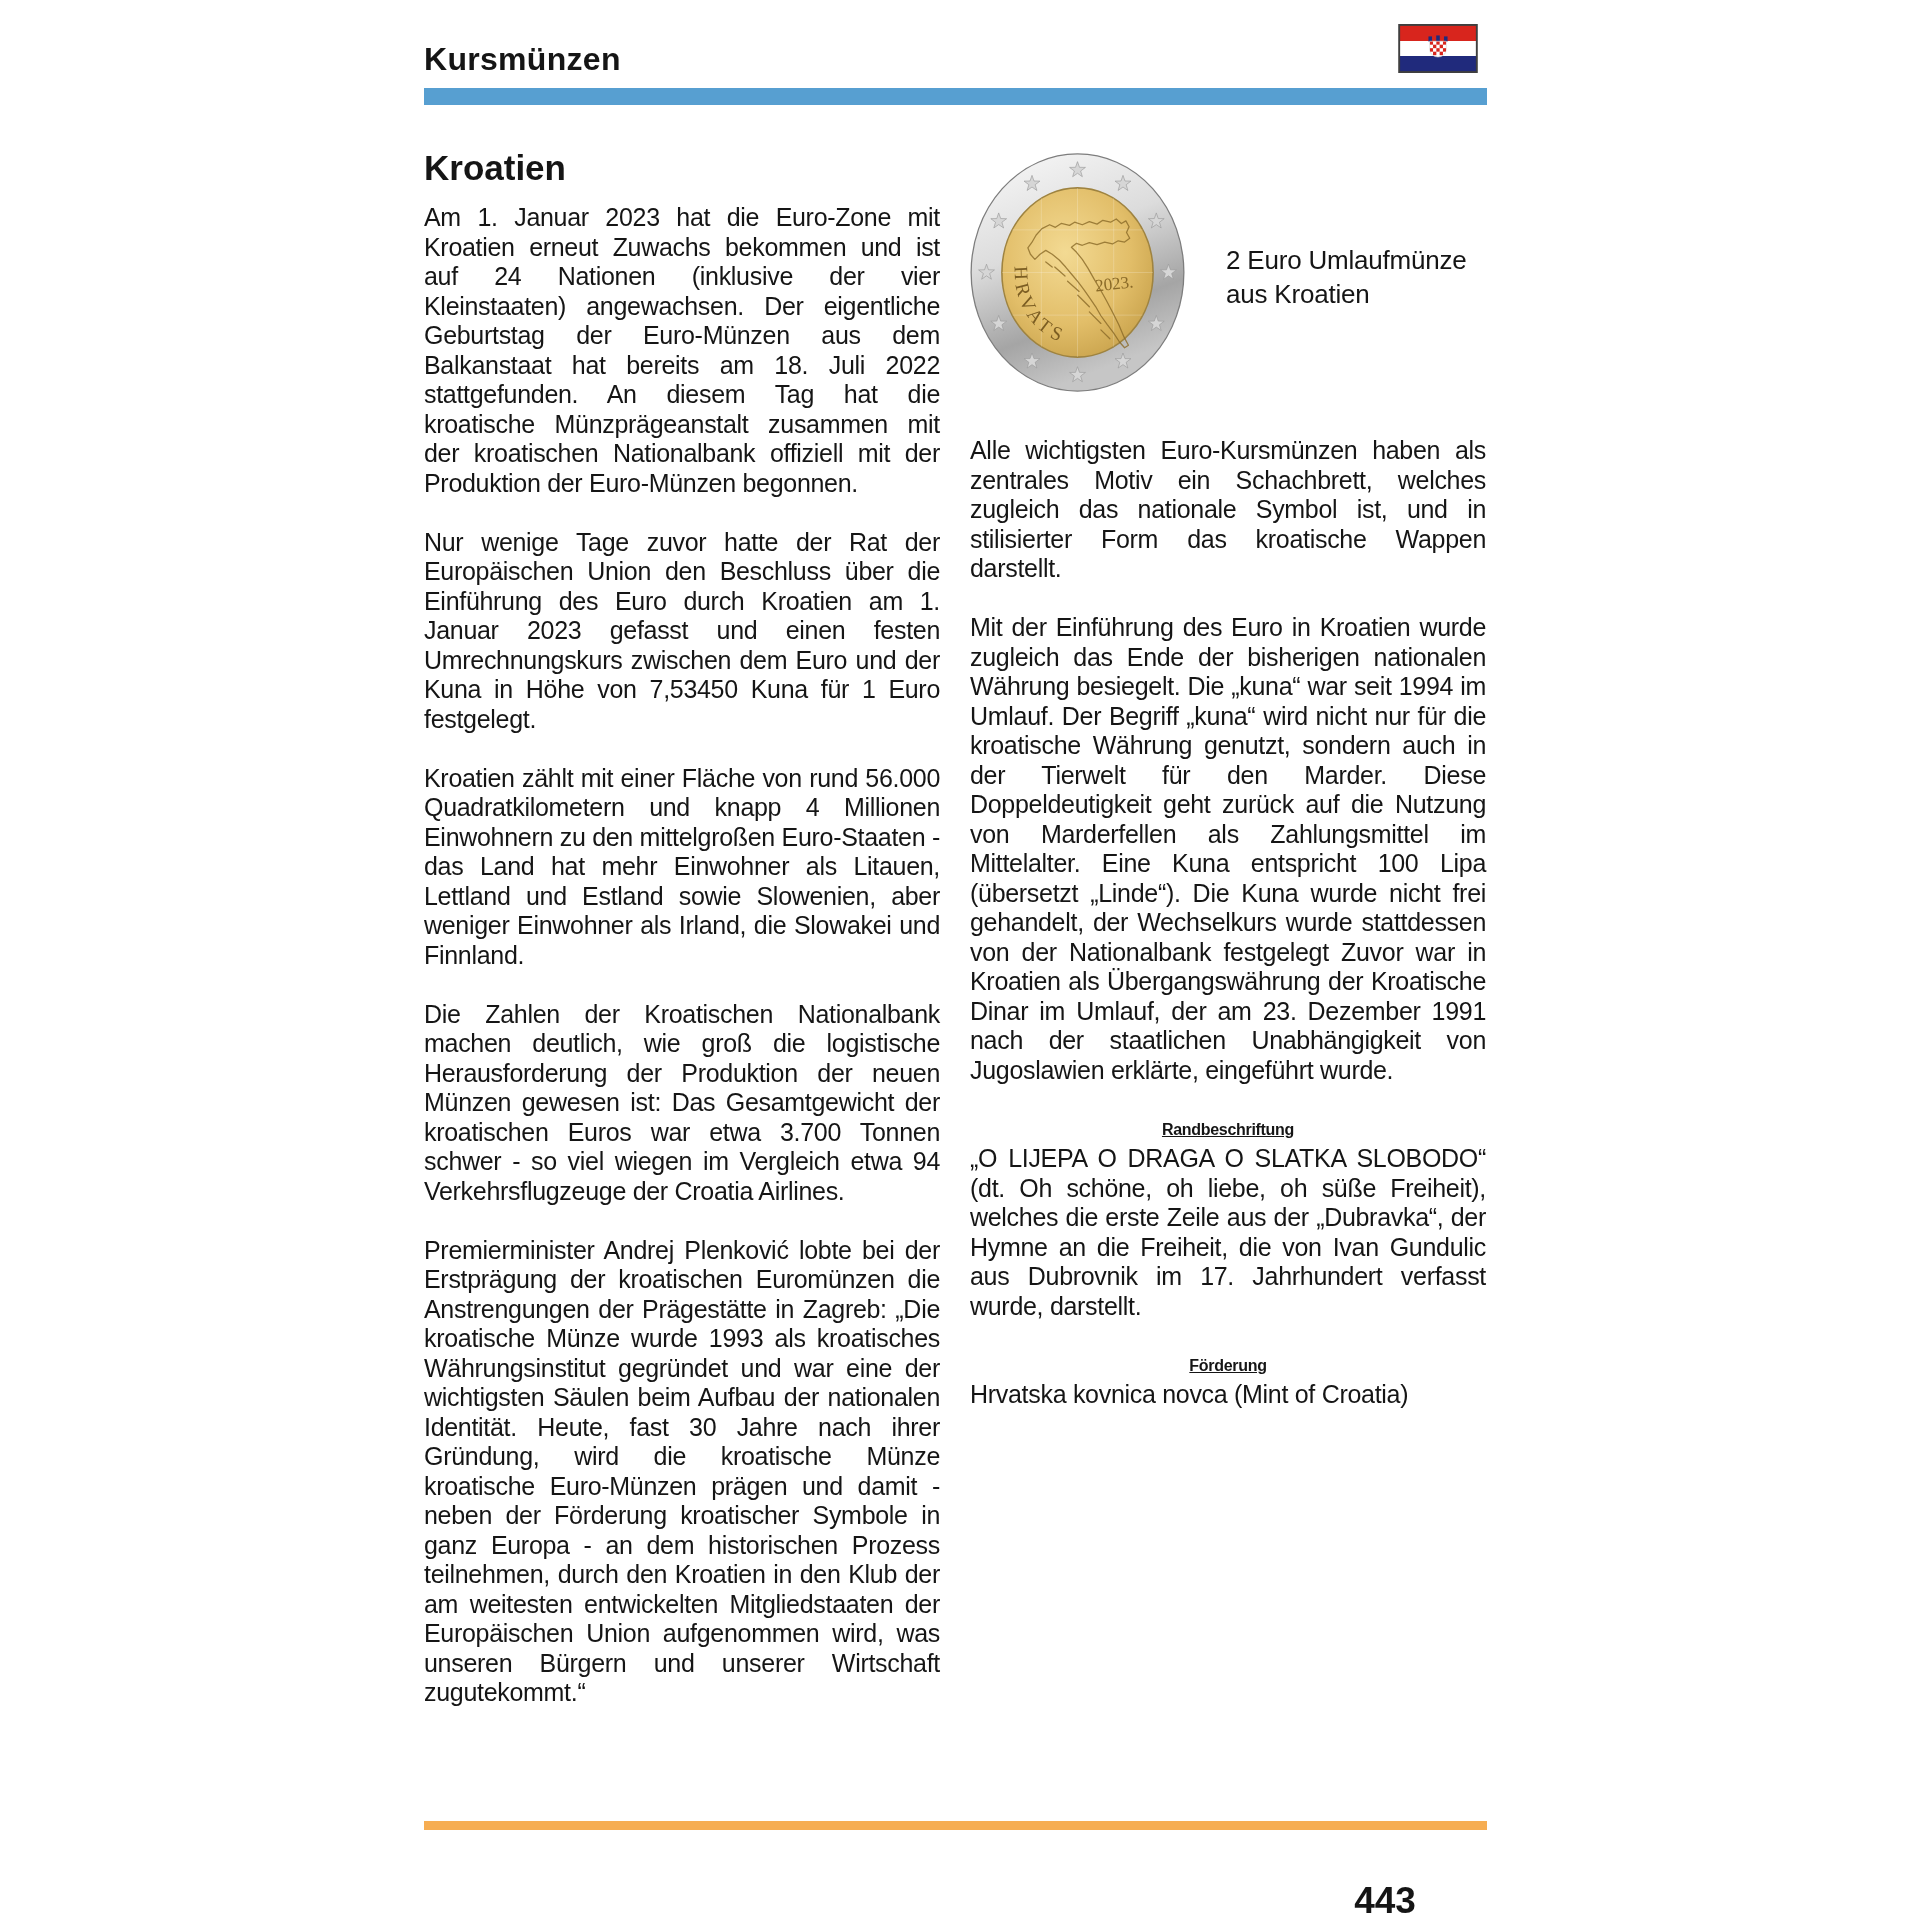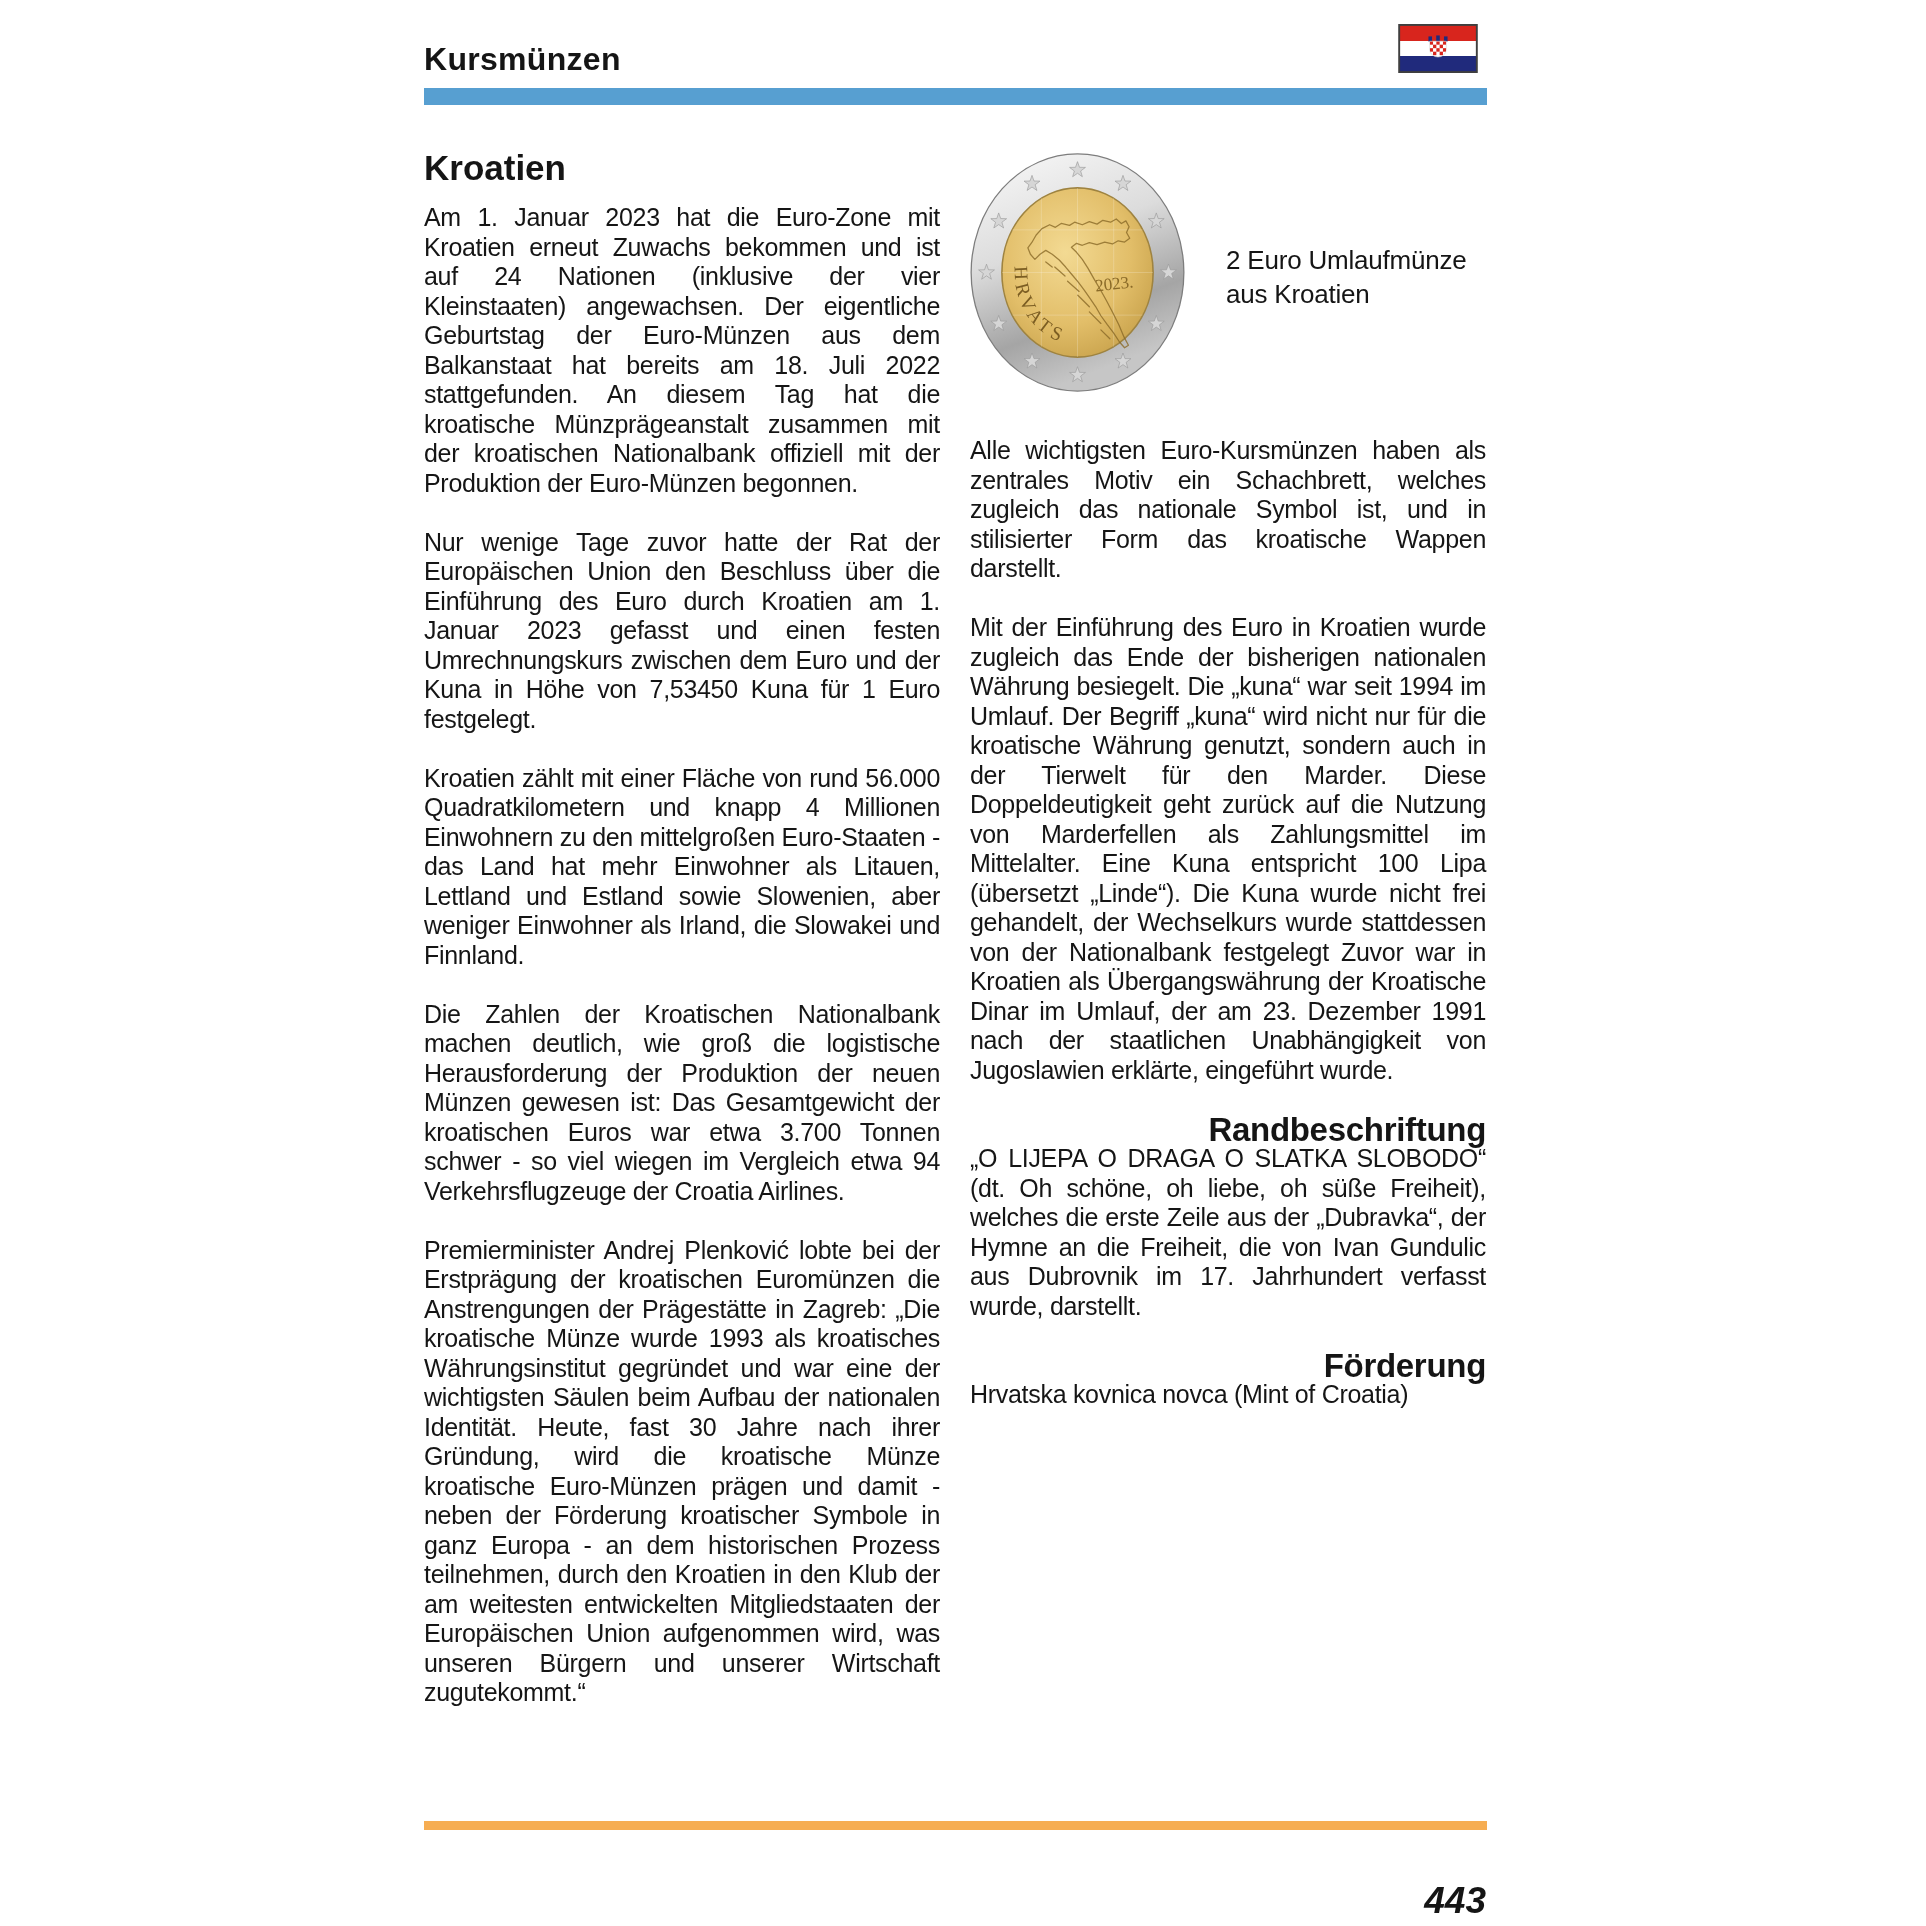--- a/index.html
+++ b/index.html
@@ -12,30 +12,30 @@
   .rule-top{position:absolute;left:424px;top:88px;width:1063px;height:16.7px;background:var(--rule-top,#579FD1);}
 
   .col{position:absolute;width:516px;font-size:25px;line-height:29.5px;letter-spacing:-0.3px;
     text-align:justify;hyphens:auto;-webkit-hyphens:auto;}
   .col p{margin:0 0 29.5px 0;}
   .col p.last{margin-bottom:0;}
   .col-left{left:424px;top:148px;}
   .col-right{left:970px;top:153px;}
 
   h1.country{font-size:35px;line-height:39px;font-weight:bold;margin:0 0 16px 0;letter-spacing:0;text-align:left;}
-  h2.sec{font-size:33px;line-height:29.5px;font-weight:bold;margin:0;text-align:right;}
+  h2.sec{font-size:16px;line-height:29.5px;font-weight:bold;margin:0;text-align:center;text-decoration:underline;}
 
   .coin-row{position:relative;height:283px;text-align:left;}
   .coin{position:absolute;left:0;top:0;width:215px;height:239px;}
   .coin-caption{position:absolute;left:256px;top:90px;width:250px;font-size:26px;line-height:34px;
     letter-spacing:-0.2px;text-align:left;}
 
   .rule-bottom{position:absolute;left:424px;top:1821px;width:1063px;height:9px;background:var(--rule-bottom,#F6AD52);}
-  .page-number{position:absolute;left:1284px;top:1880px;width:202px;text-align:right;
-    font-size:37px;font-weight:bold;font-style:italic;}
+  .page-number{position:absolute;left:1284px;top:1880px;width:202px;text-align:center;
+    font-size:37px;font-weight:bold;}
   svg text{font-family:"Liberation Serif",serif;}
 </style>
 </head>
 <body>
 
 <div id="page">
 
   <div class="header-title">Kursmünzen</div>
 
   <svg class="flag" viewBox="0 0 125 77" xmlns="http://www.w3.org/2000/svg">

